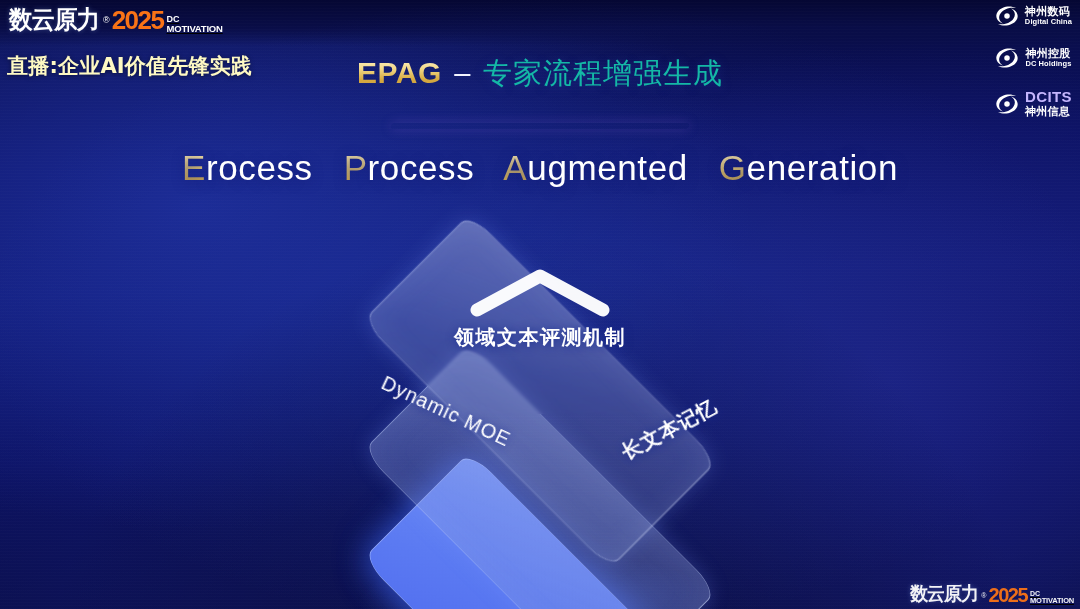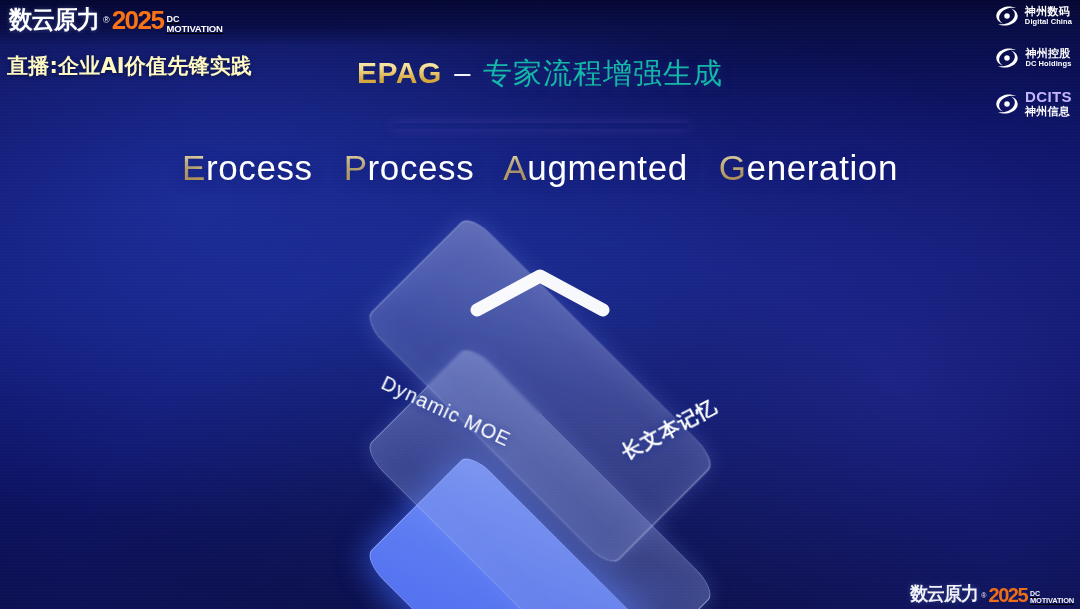--- a/index.html
+++ b/index.html
@@ -316,20 +316,21 @@
     <div class="plate-glow"></div>
 
     <div class="plate plate-bot"></div>
     <div class="plate plate-mid"></div>
     <div class="plate plate-top"></div>
 
     <svg class="chevron-icon" viewBox="0 0 146 52">
       <path d="M10 44 L73 10 L136 44" fill="none" stroke="#ffffff" stroke-width="13" stroke-linecap="round" stroke-linejoin="round" opacity="0.97"></path>
     </svg>
 
+    <div class="lbl lbl-top">领域文本评测机制</div>
     <div class="lbl lbl-moe">Dynamic MOE</div>
     <div class="lbl lbl-mem">长文本记忆</div>
 
   </div>
 
   <div class="footer-logo">
     <span class="brand-cn">数云原力</span>
     <span class="brand-reg">®</span>
     <span class="brand-year">2025</span>
     <span class="brand-dc">

